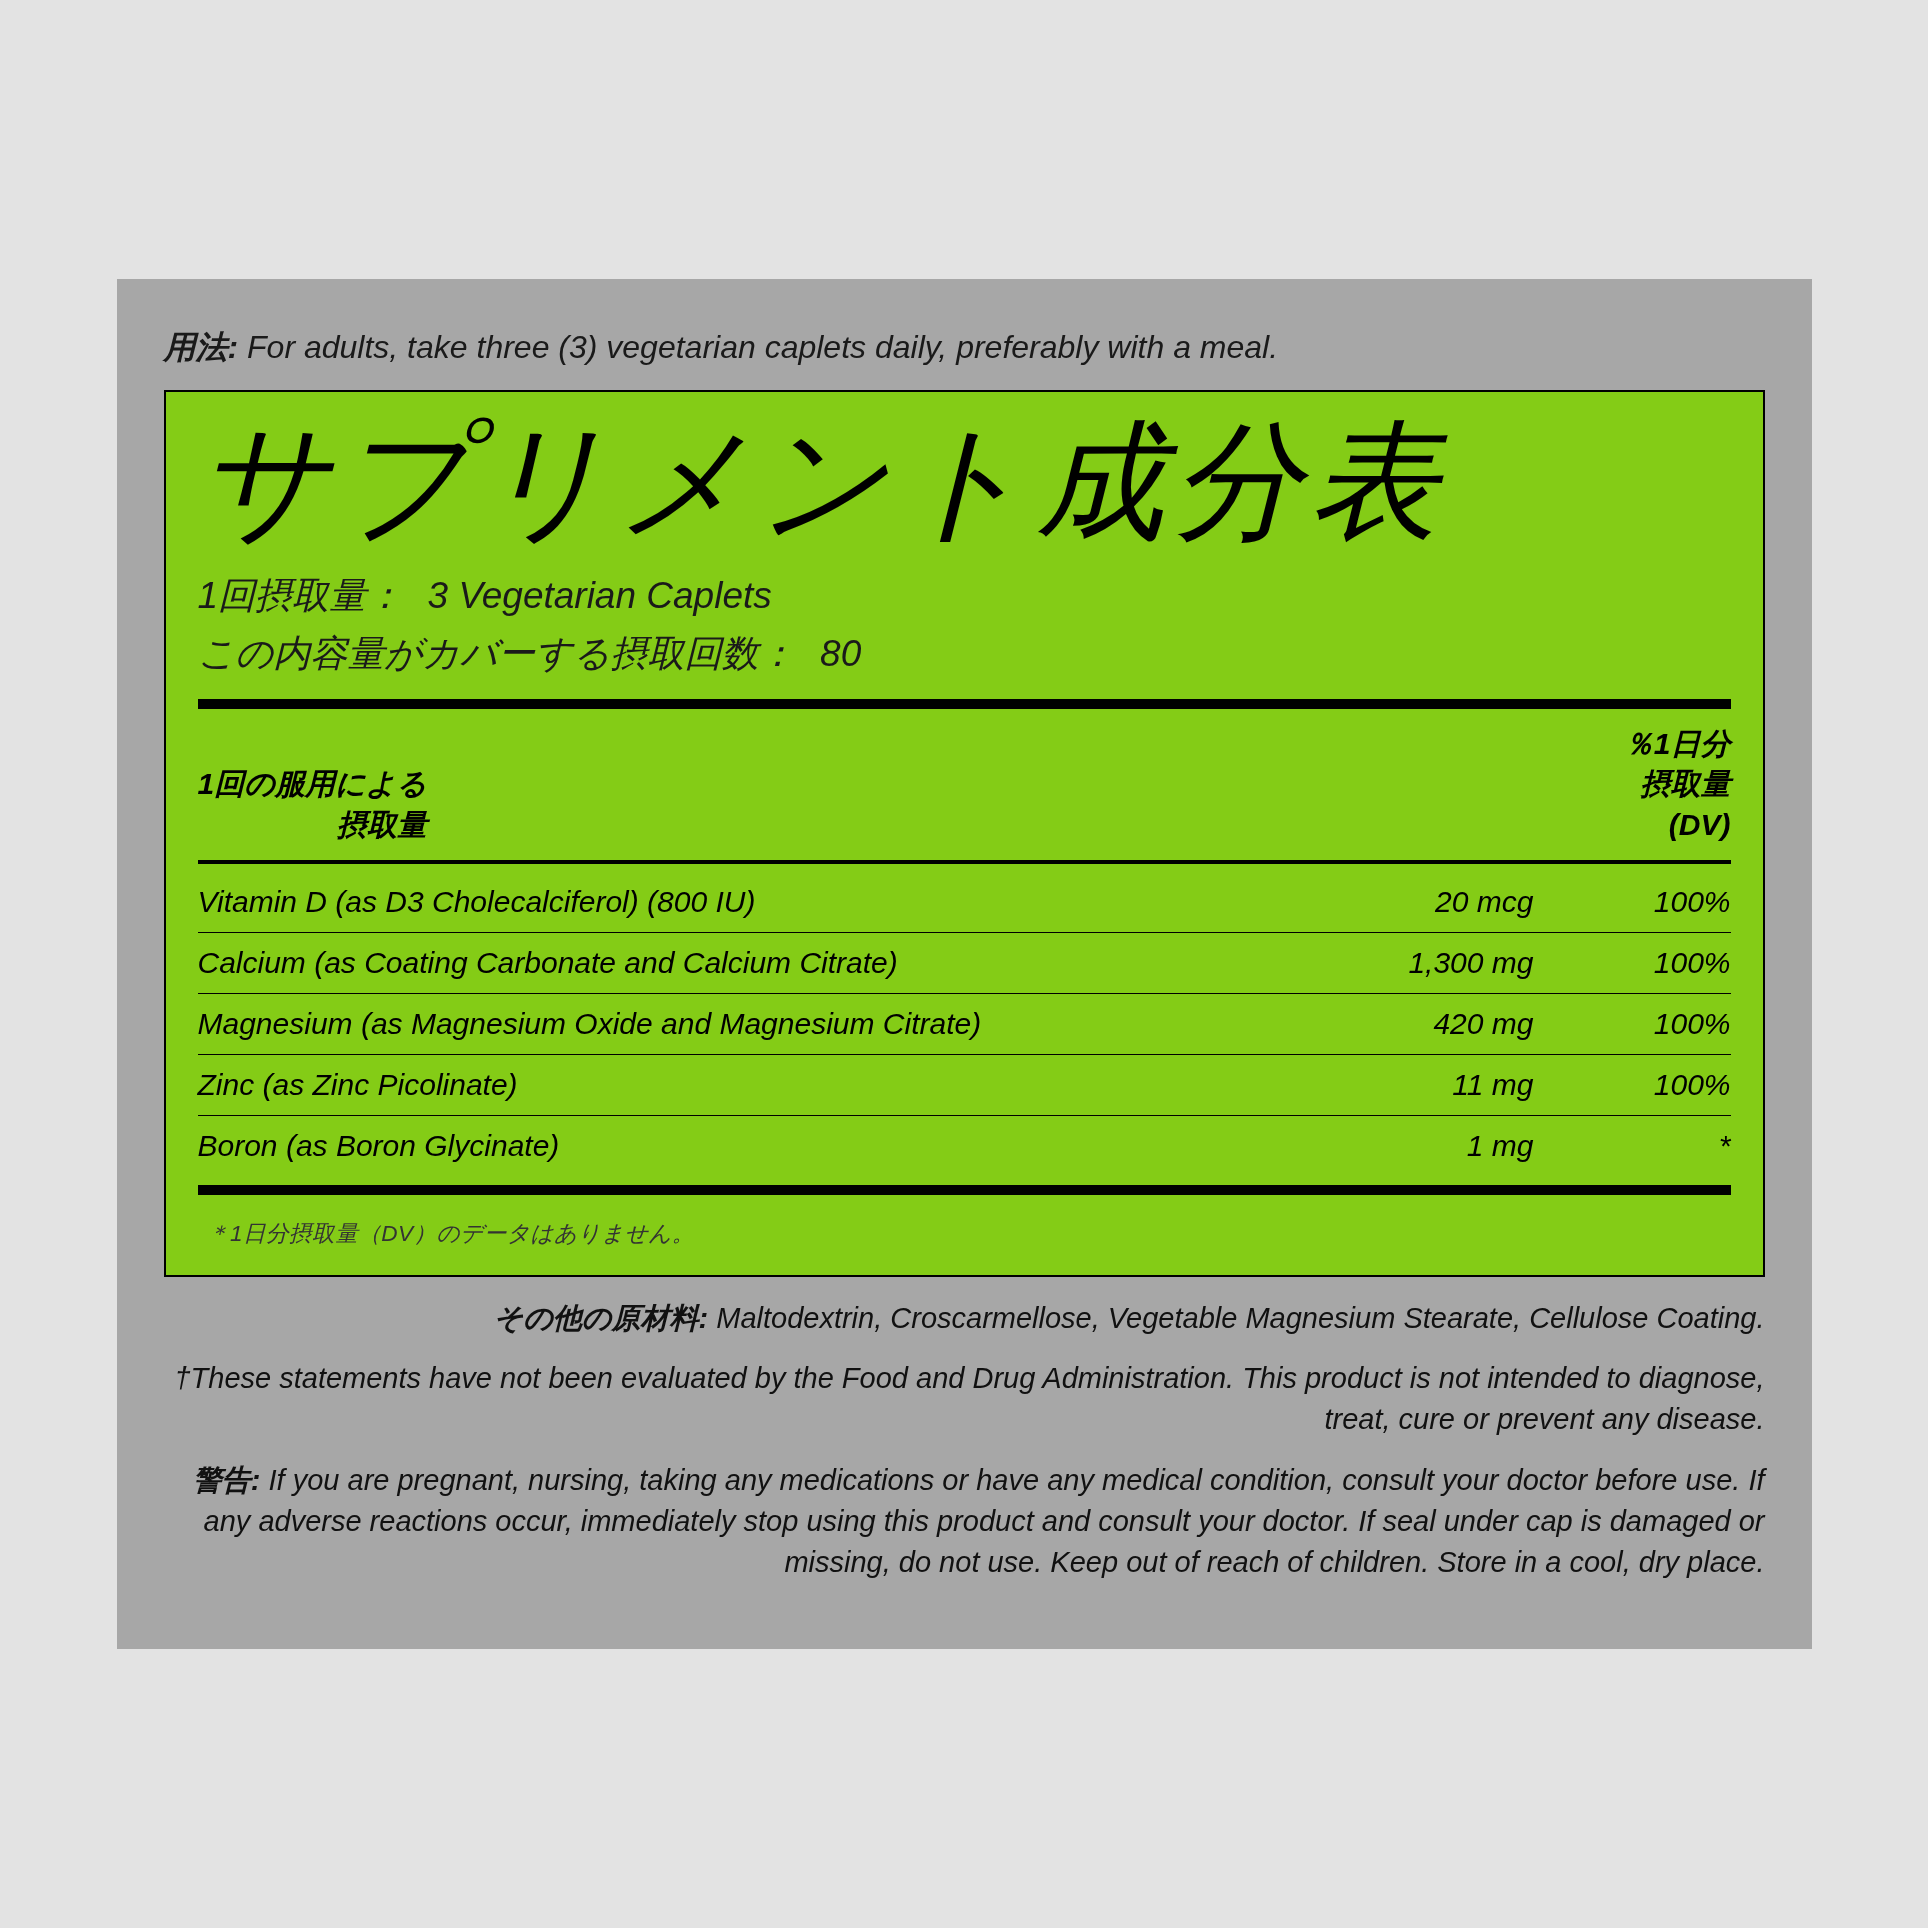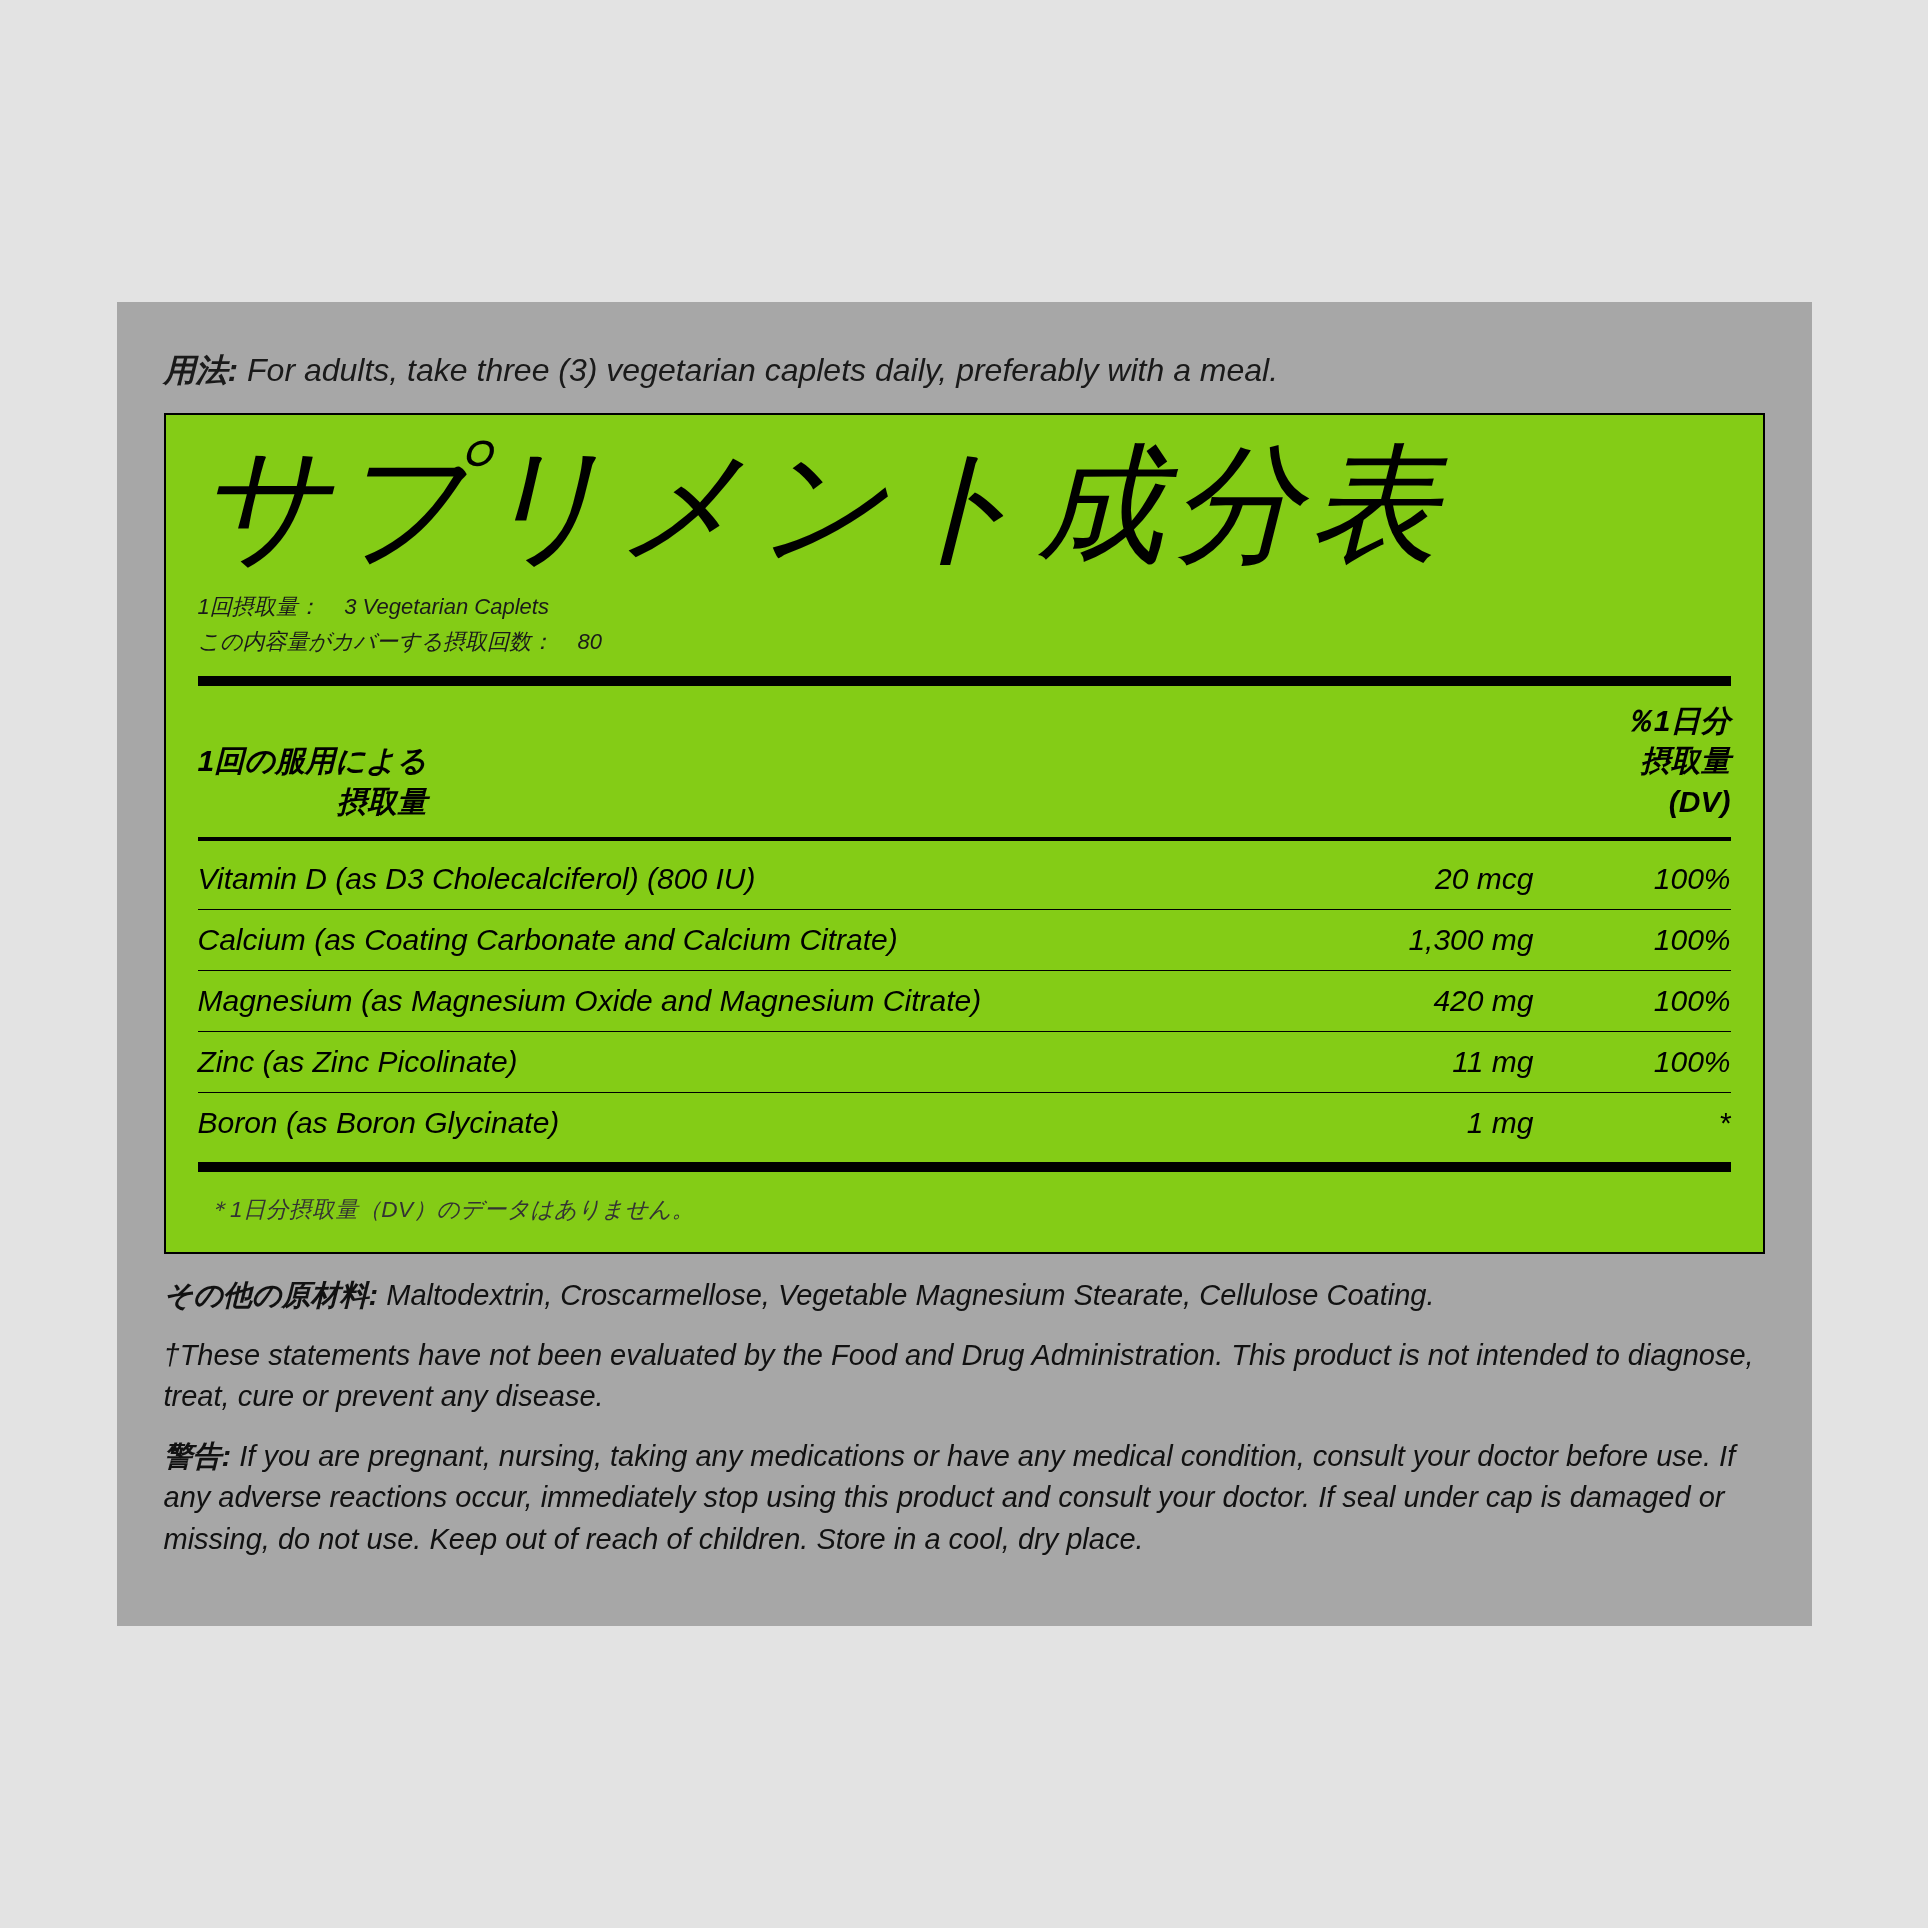--- a/index.html
+++ b/index.html
@@ -33,21 +33,21 @@
     font-family: "Hiragino Mincho ProN", "Yu Mincho", "MS Mincho", serif;
     font-size: 129px;
     font-weight: 500;
     color: #000;
     letter-spacing: 0.06em;
     line-height: 1.05;
     margin-bottom: 17px;
     white-space: nowrap;
   }
   .serving-block {
-    font-size: 22px;
+    font-size: 37px;
     color: #1a1a1a;
     line-height: 1.55;
     margin-bottom: 17px;
   }
   .serving-block .row { display: flex; gap: 24.5px; }
   .thick-rule { border-top: 10.4px solid #000; margin: 9.4px 0 9.4px 0; }
   .med-rule { border-top: 4.7px solid #000; margin: 7.5px 0 7.5px 0; }
   .header-row {
     display: flex;
     justify-content: space-between;
@@ -80,21 +80,21 @@
     color: #333;
     padding: 13px 0 3.8px 9.4px;
     letter-spacing: 0.02em;
   }
   .below {
     margin-top: 21px;
     font-size: 29px;
     color: #111;
     line-height: 1.42;
   }
-  .below p { margin-bottom: 19px; }
+  .below p { margin-bottom: 19px; text-align: right; }
   .below .lbl { font-weight: 700; }
 </style>
 </head>
 <body>
 
 <div class="outer">
 
   <p class="directions">
     <span class="label">用法:</span>
     <span>For adults, take three (3) vegetarian caplets daily, preferably with a meal.</span>

